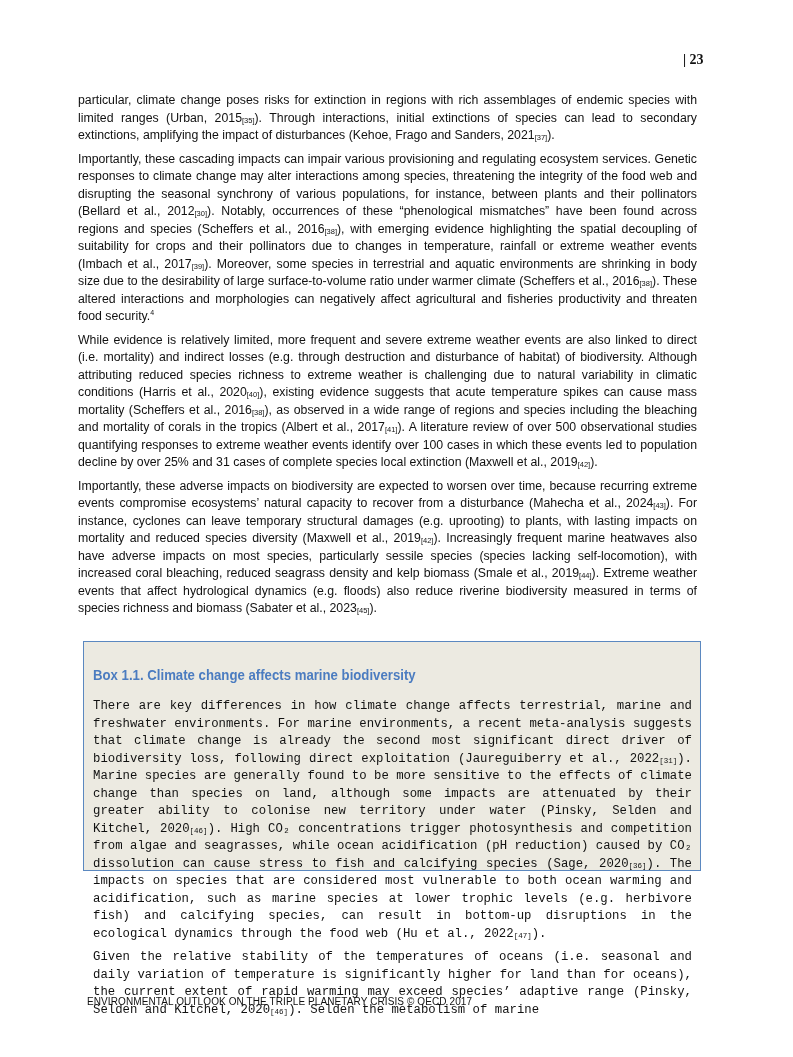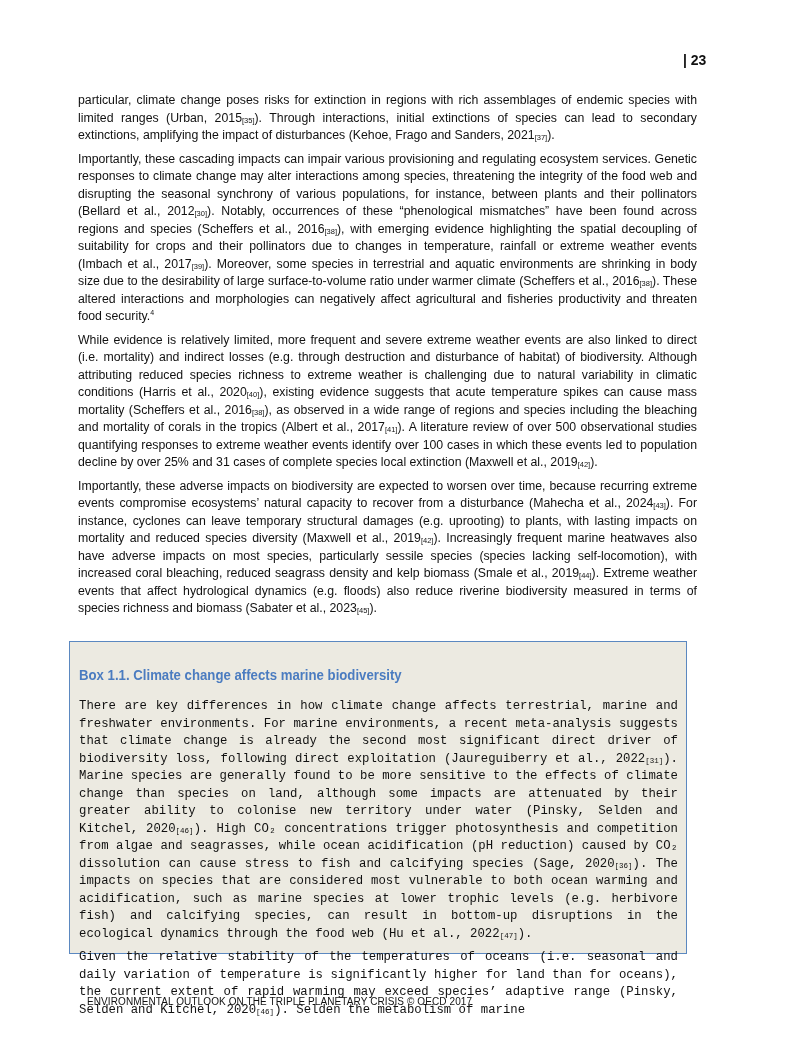--- a/index.html
+++ b/index.html
@@ -1,22 +1,22 @@
 <!DOCTYPE html>
 <html><head>
   <meta charset="utf-8">
   <style>
     html, body { margin: 0; padding: 0; background: #ffffff; }
     body { width: 793px; height: 1057px; position: relative; overflow: hidden; font-family: "Liberation Sans", sans-serif; color: #111; }
-    .page-num { position: absolute; top: 52px; left: 683px; font-weight: bold; font-size: 14px; letter-spacing: 0; }
+    .page-num { position: absolute; top: 52px; left: 683px; font-weight: bold; font-size: 14px; letter-spacing: 0; font-family: Liberation Serif, serif; }
     .content { position: absolute; left: 78px; top: 92px; width: 619px; }
     p.para { margin: 0 0 6px 0; font-size: 12.3px; line-height: 17.5px; text-align: justify; }
     sub.ref { font-size: 7.5px; vertical-align: -1px; line-height: 0; }
     sup.fn { font-size: 7px; vertical-align: 5px; line-height: 0; }
-    .box { position: absolute; left: 69px; top: 641px; width: 618px; height: 313px; background: #eceae1; border: 1px solid #5b88c0; box-sizing: border-box; }
+    .box { position: absolute; left: 83px; top: 641px; width: 618px; height: 230px; background: #eceae1; border: 1px solid #5b88c0; box-sizing: border-box; }
     .box-title { position: absolute; left: 9px; top: 25px; font-weight: bold; font-size: 14.2px; color: #4b7cc0; font-family: "Liberation Sans", sans-serif; transform: scaleX(0.93); transform-origin: left; white-space: nowrap; }
     .box-body { position: absolute; left: 9px; top: 56px; width: 599px; font-family: Liberation Mono, monospace; }
     .box-body p.para { font-size: 12.3px; line-height: 17.5px; }
     .footer { position: absolute; left: 87px; top: 996px; font-size: 10px; letter-spacing: 0.1px; }
   </style>
 </head>
 <body>
 
 <div class="page-num">| 23</div>
 

